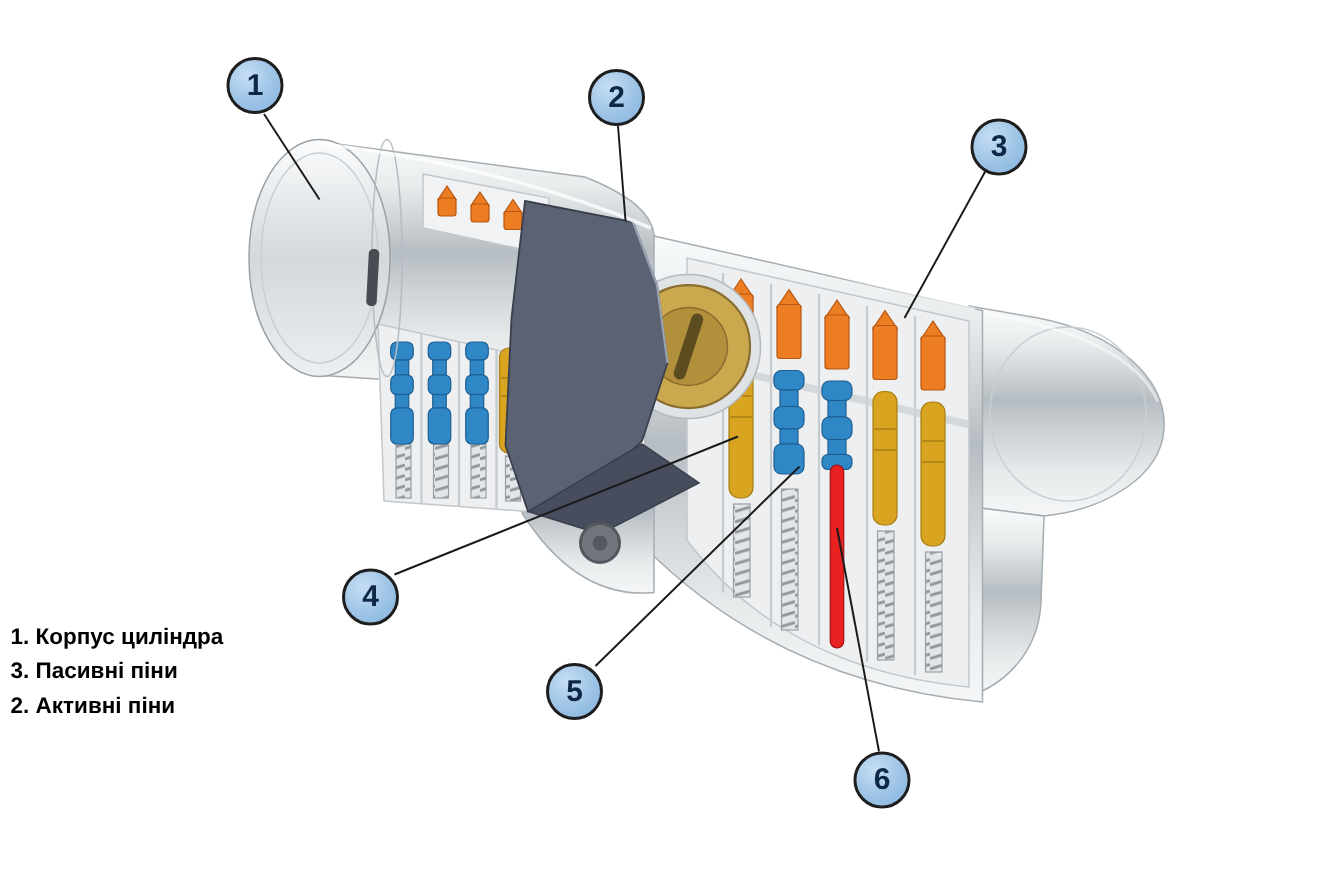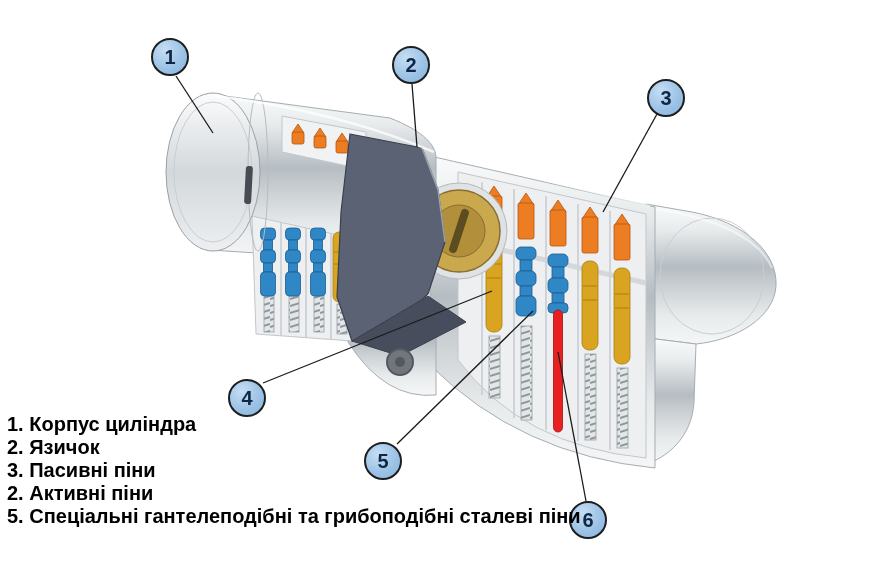--- a/index.html
+++ b/index.html
@@ -4,21 +4,21 @@
 <style>
   html,body{margin:0;padding:0;background:#ffffff;}
   .canvas{position:relative;width:896px;height:584px;background:#ffffff;
           font-family:"Liberation Sans",sans-serif;overflow:hidden;}
   .scene{position:absolute;left:0;top:0;}
   .callout{position:absolute;width:38px;height:38px;border-radius:50%;
     background:radial-gradient(circle at 35% 30%, #c6def4 0%, #9dc3e6 55%, #85b4de 100%);
     border:2px solid #1e1e1e;box-sizing:border-box;
     display:flex;align-items:center;justify-content:center;
     font-size:20px;font-weight:bold;color:#0f2747;}
-  .legend{position:absolute;left:7px;top:413px;font-size:20px;font-weight:bold;
+  .legend{position:absolute;left:7px;top:413px;font-size:15px;font-weight:bold;
           color:#000;line-height:23px;white-space:nowrap;}
 </style>
 </head>
 <body>
 
 <div class="canvas">
 
   <svg class="scene" width="896" height="584" viewBox="0 0 896 584">
     <defs>
       <linearGradient id="chromeV" x1="0" y1="0" x2="0" y2="1">
@@ -220,19 +220,17 @@
     </div>
   <div class="callout" style="left:364px;top:442px">
     <span>5</span>
     </div>
   <div class="callout" style="left:569px;top:501px">
     <span>6</span>
     </div>
 
   <div class="legend">
     <div>1. Корпус циліндра</div>
-    <div>2. Язичок</div>
     <div>3. Пасивні піни</div>
     <div>2. Активні піни</div>
-    <div>5. Спеціальні гантелеподібні та грибоподібні сталеві піни</div>
   </div>
 
 </div>
 
 </body></html>

